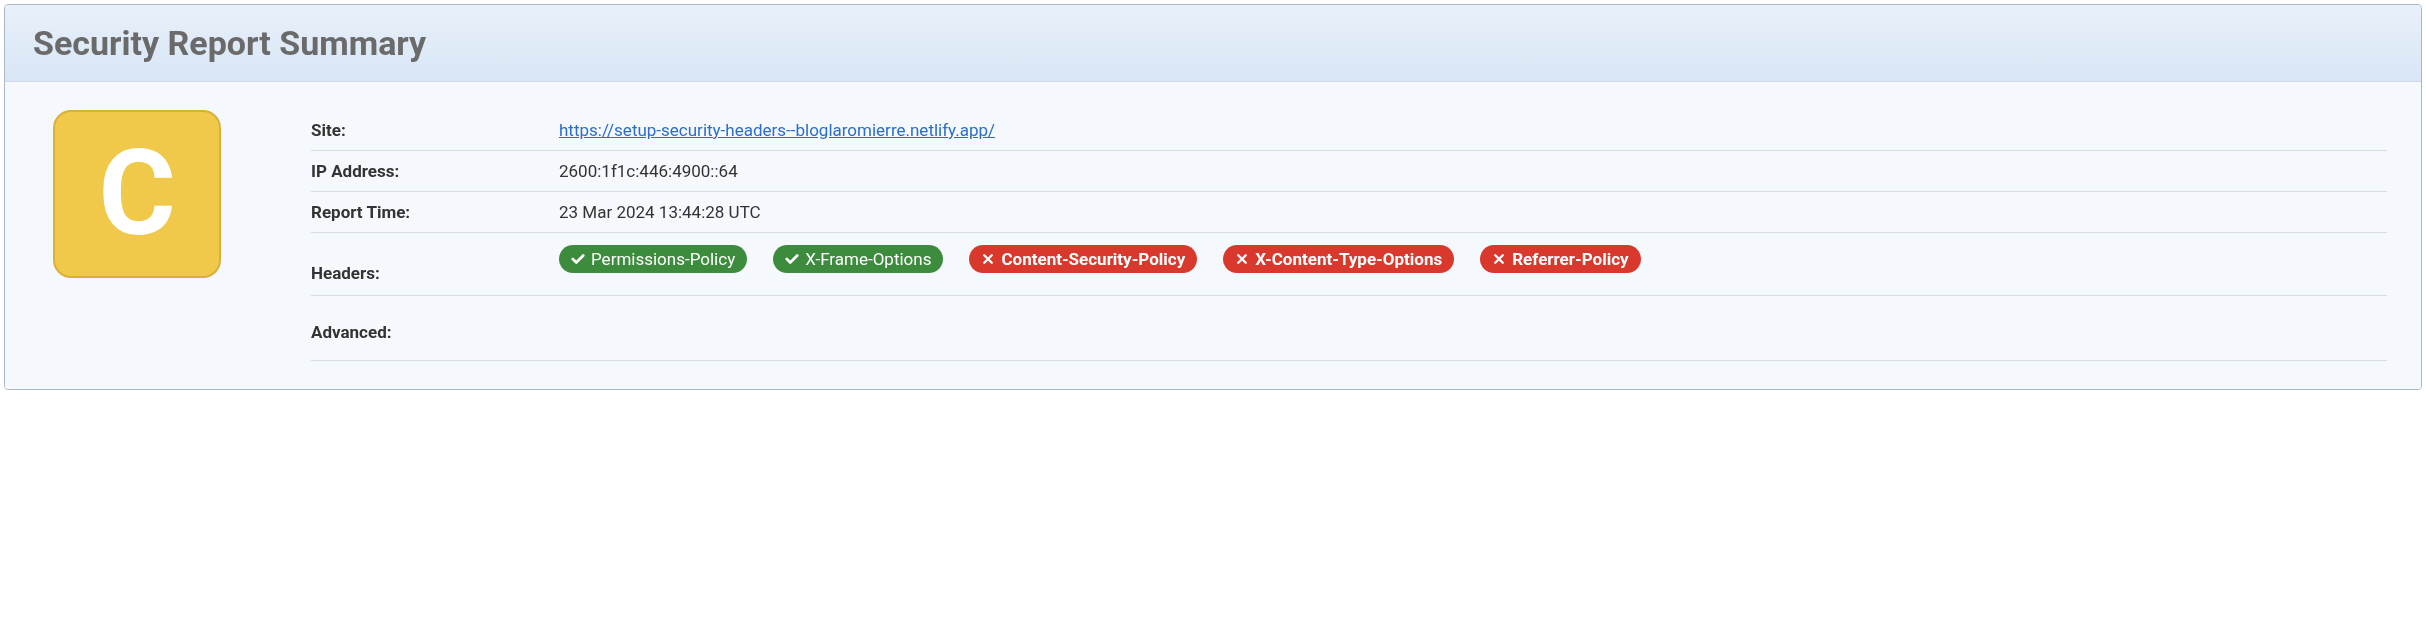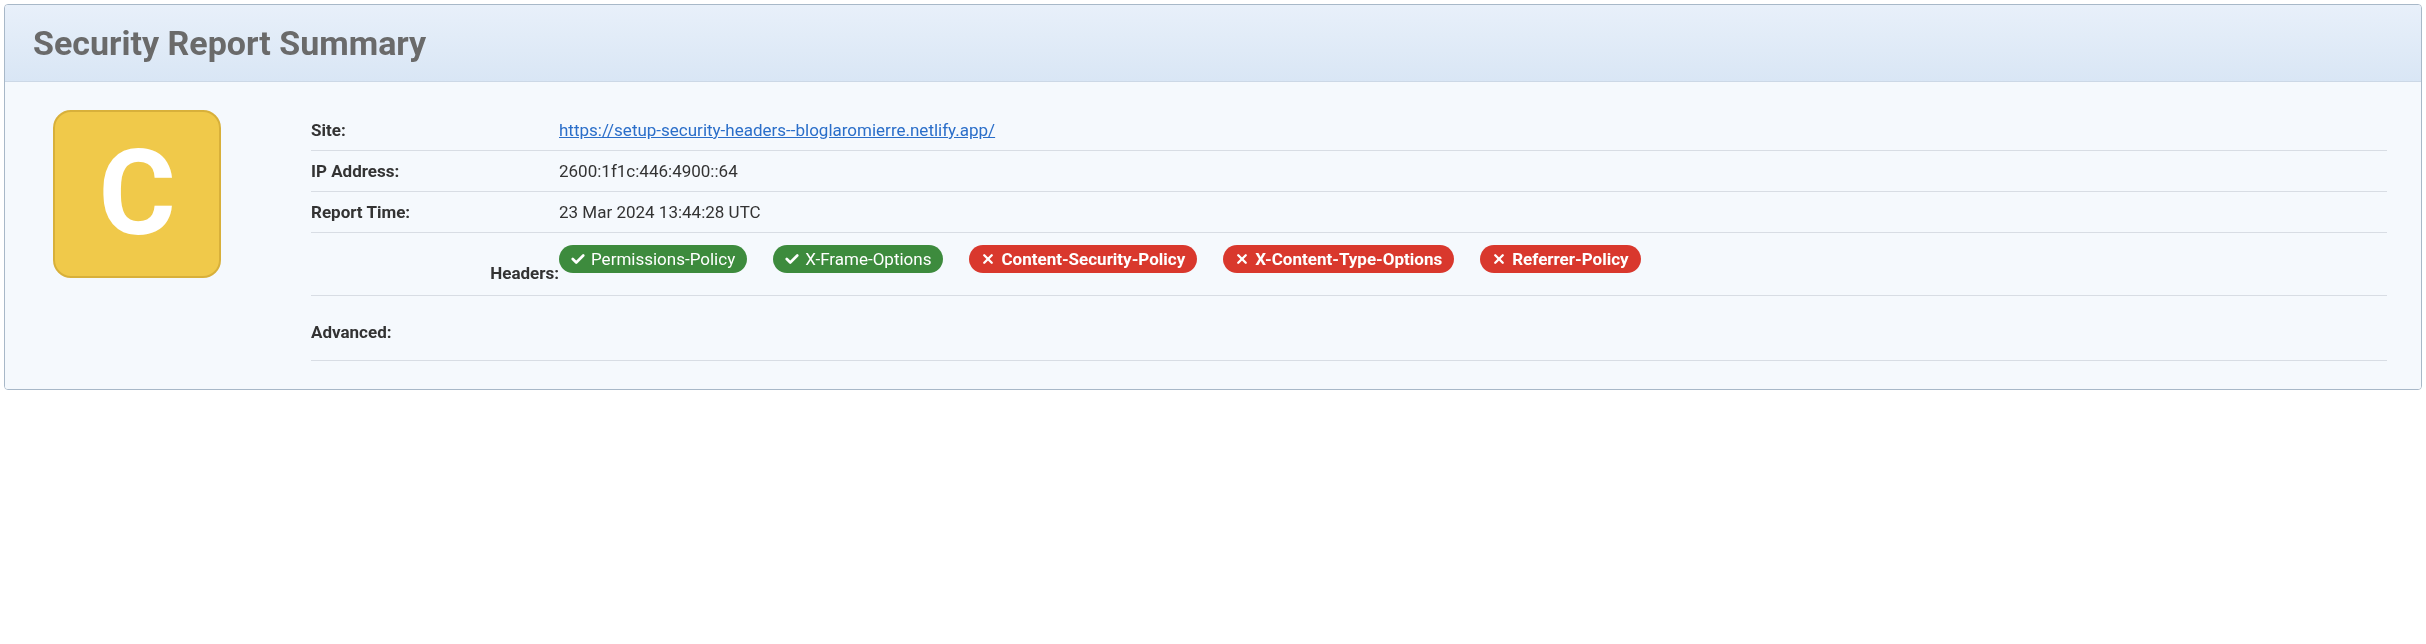--- a/index.html
+++ b/index.html
@@ -60,21 +60,20 @@
       border-bottom: 1px solid #d8dde4;
       min-height: 40px;
     }
     .row.headers-row {
       align-items: flex-start;
       padding-top: 12px;
       padding-bottom: 12px;
     }
     .row.headers-row .label {
       padding-top: 18px;
-      text-align: right;
     }
     .row.advanced-row {
       padding-top: 26px;
       padding-bottom: 18px;
       gap: 32px;
     }
     .label {
       width: 248px;
       flex-shrink: 0;
       font-weight: 700;

